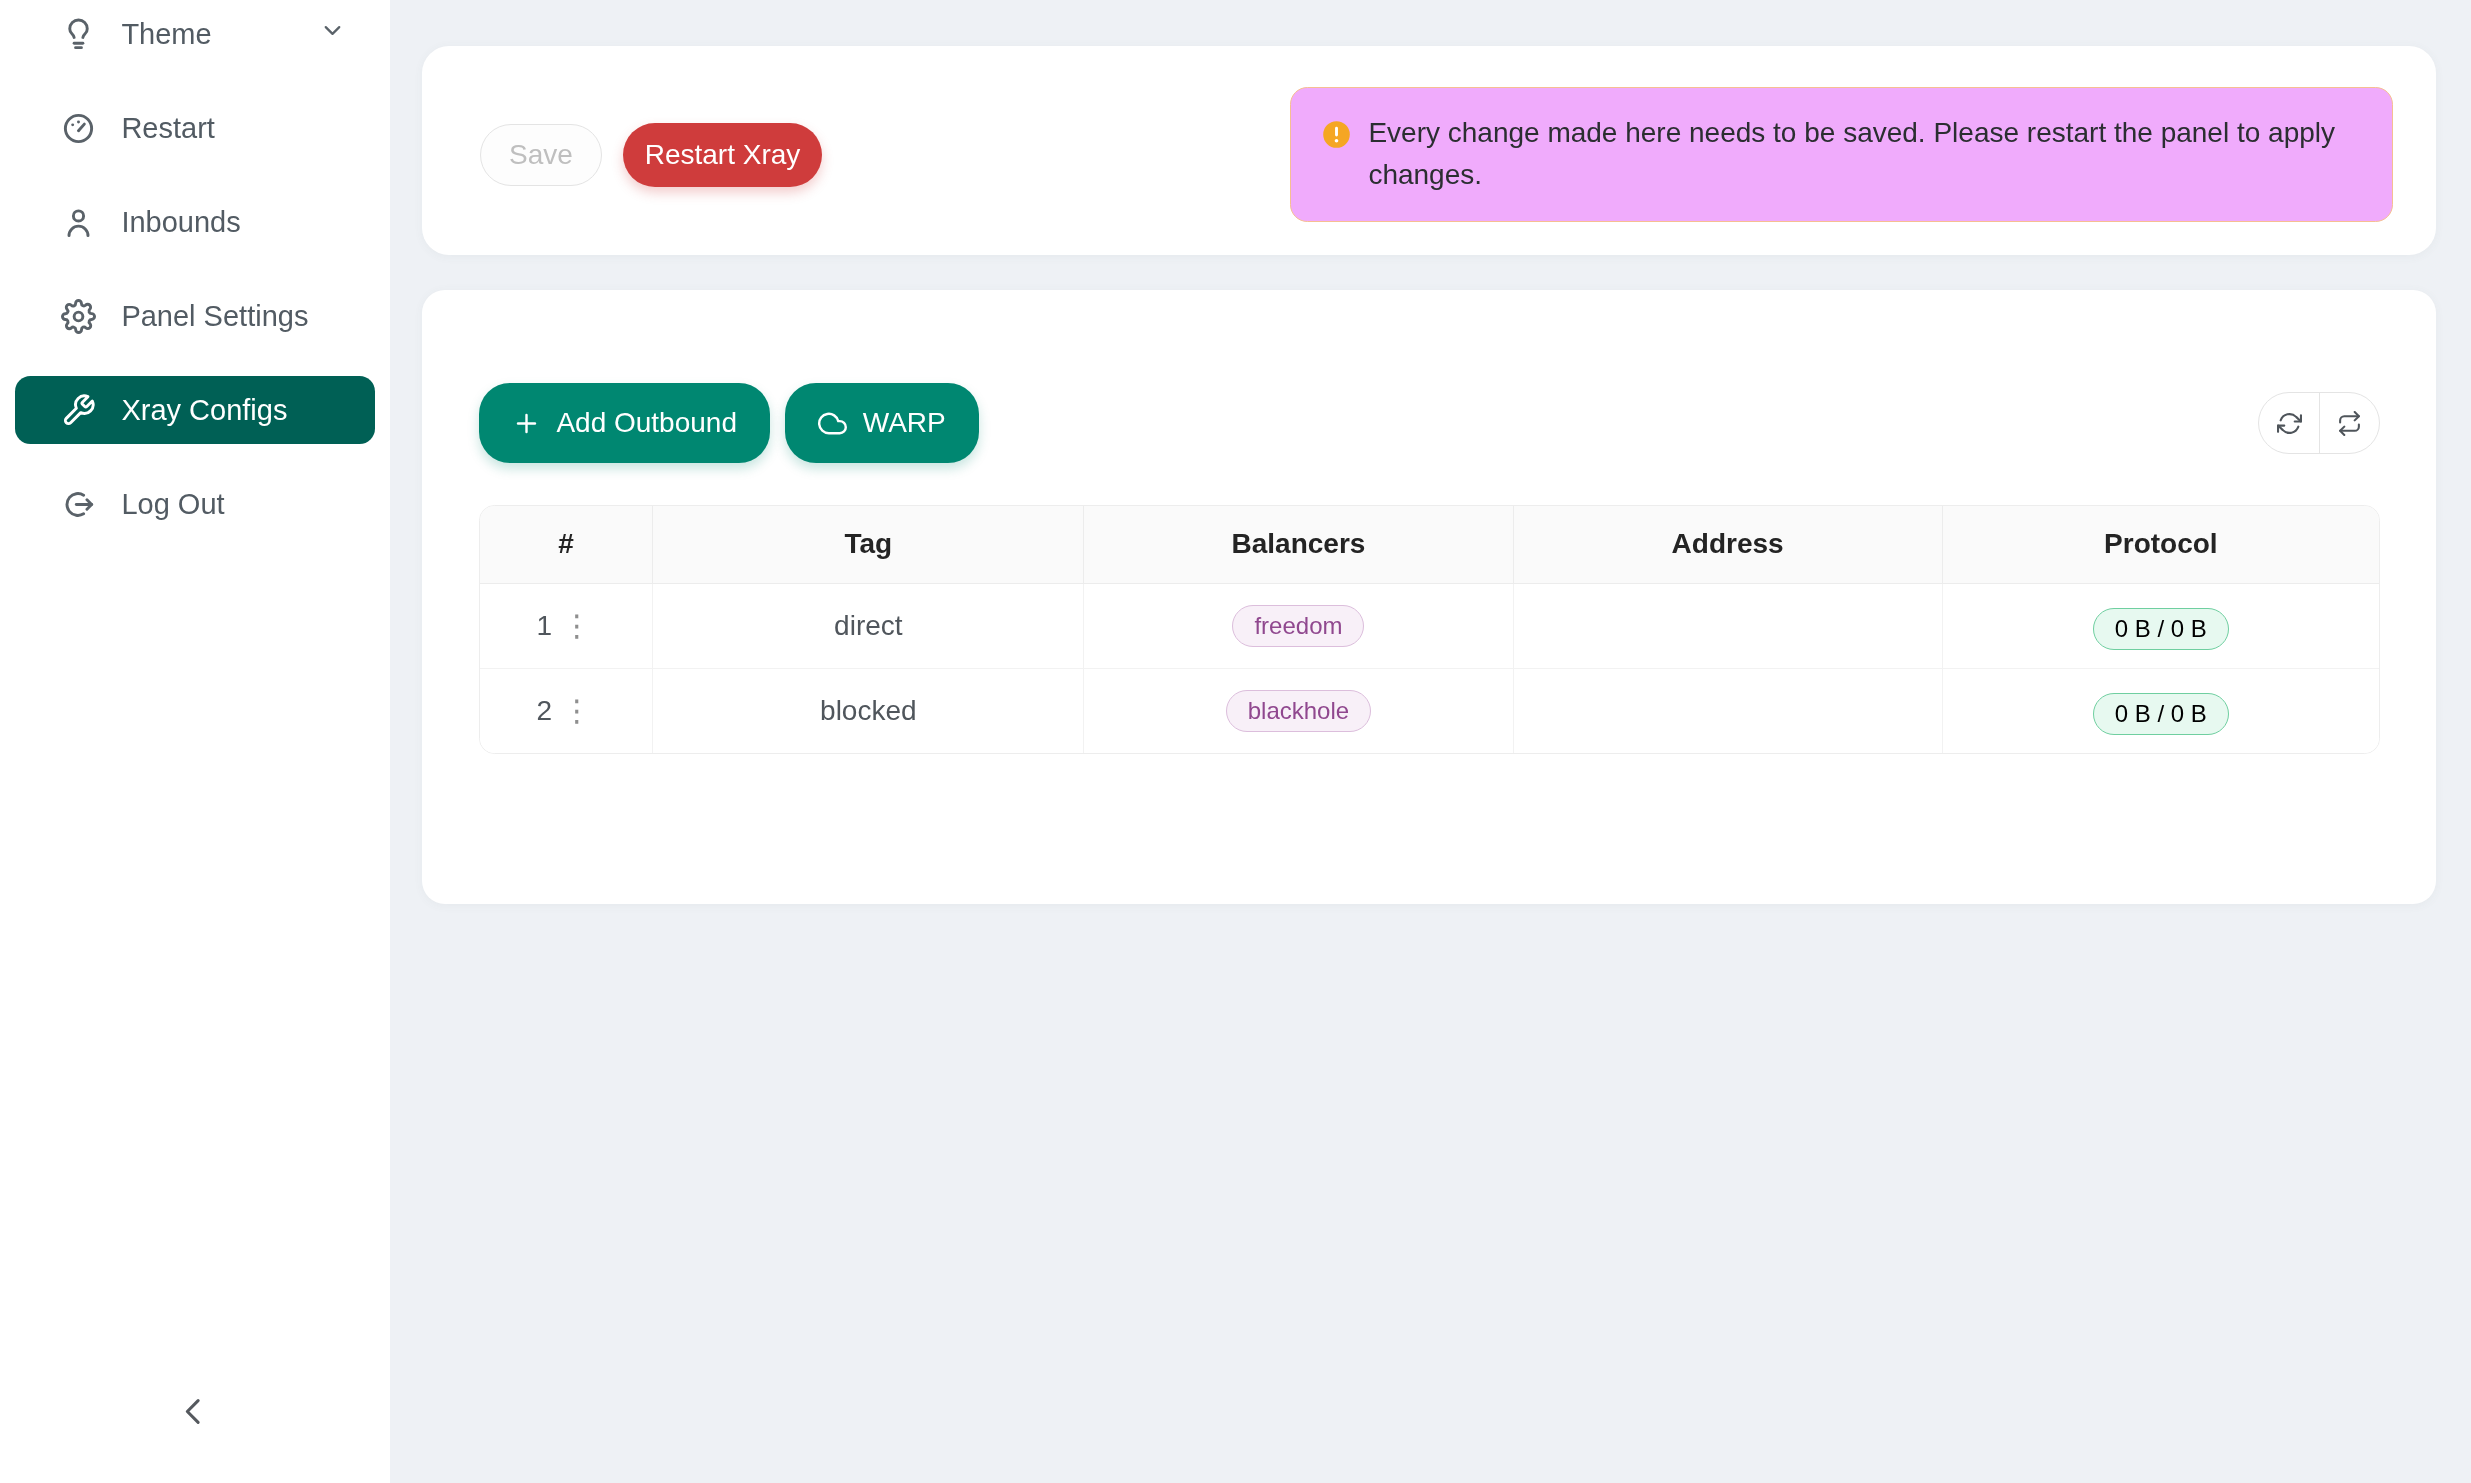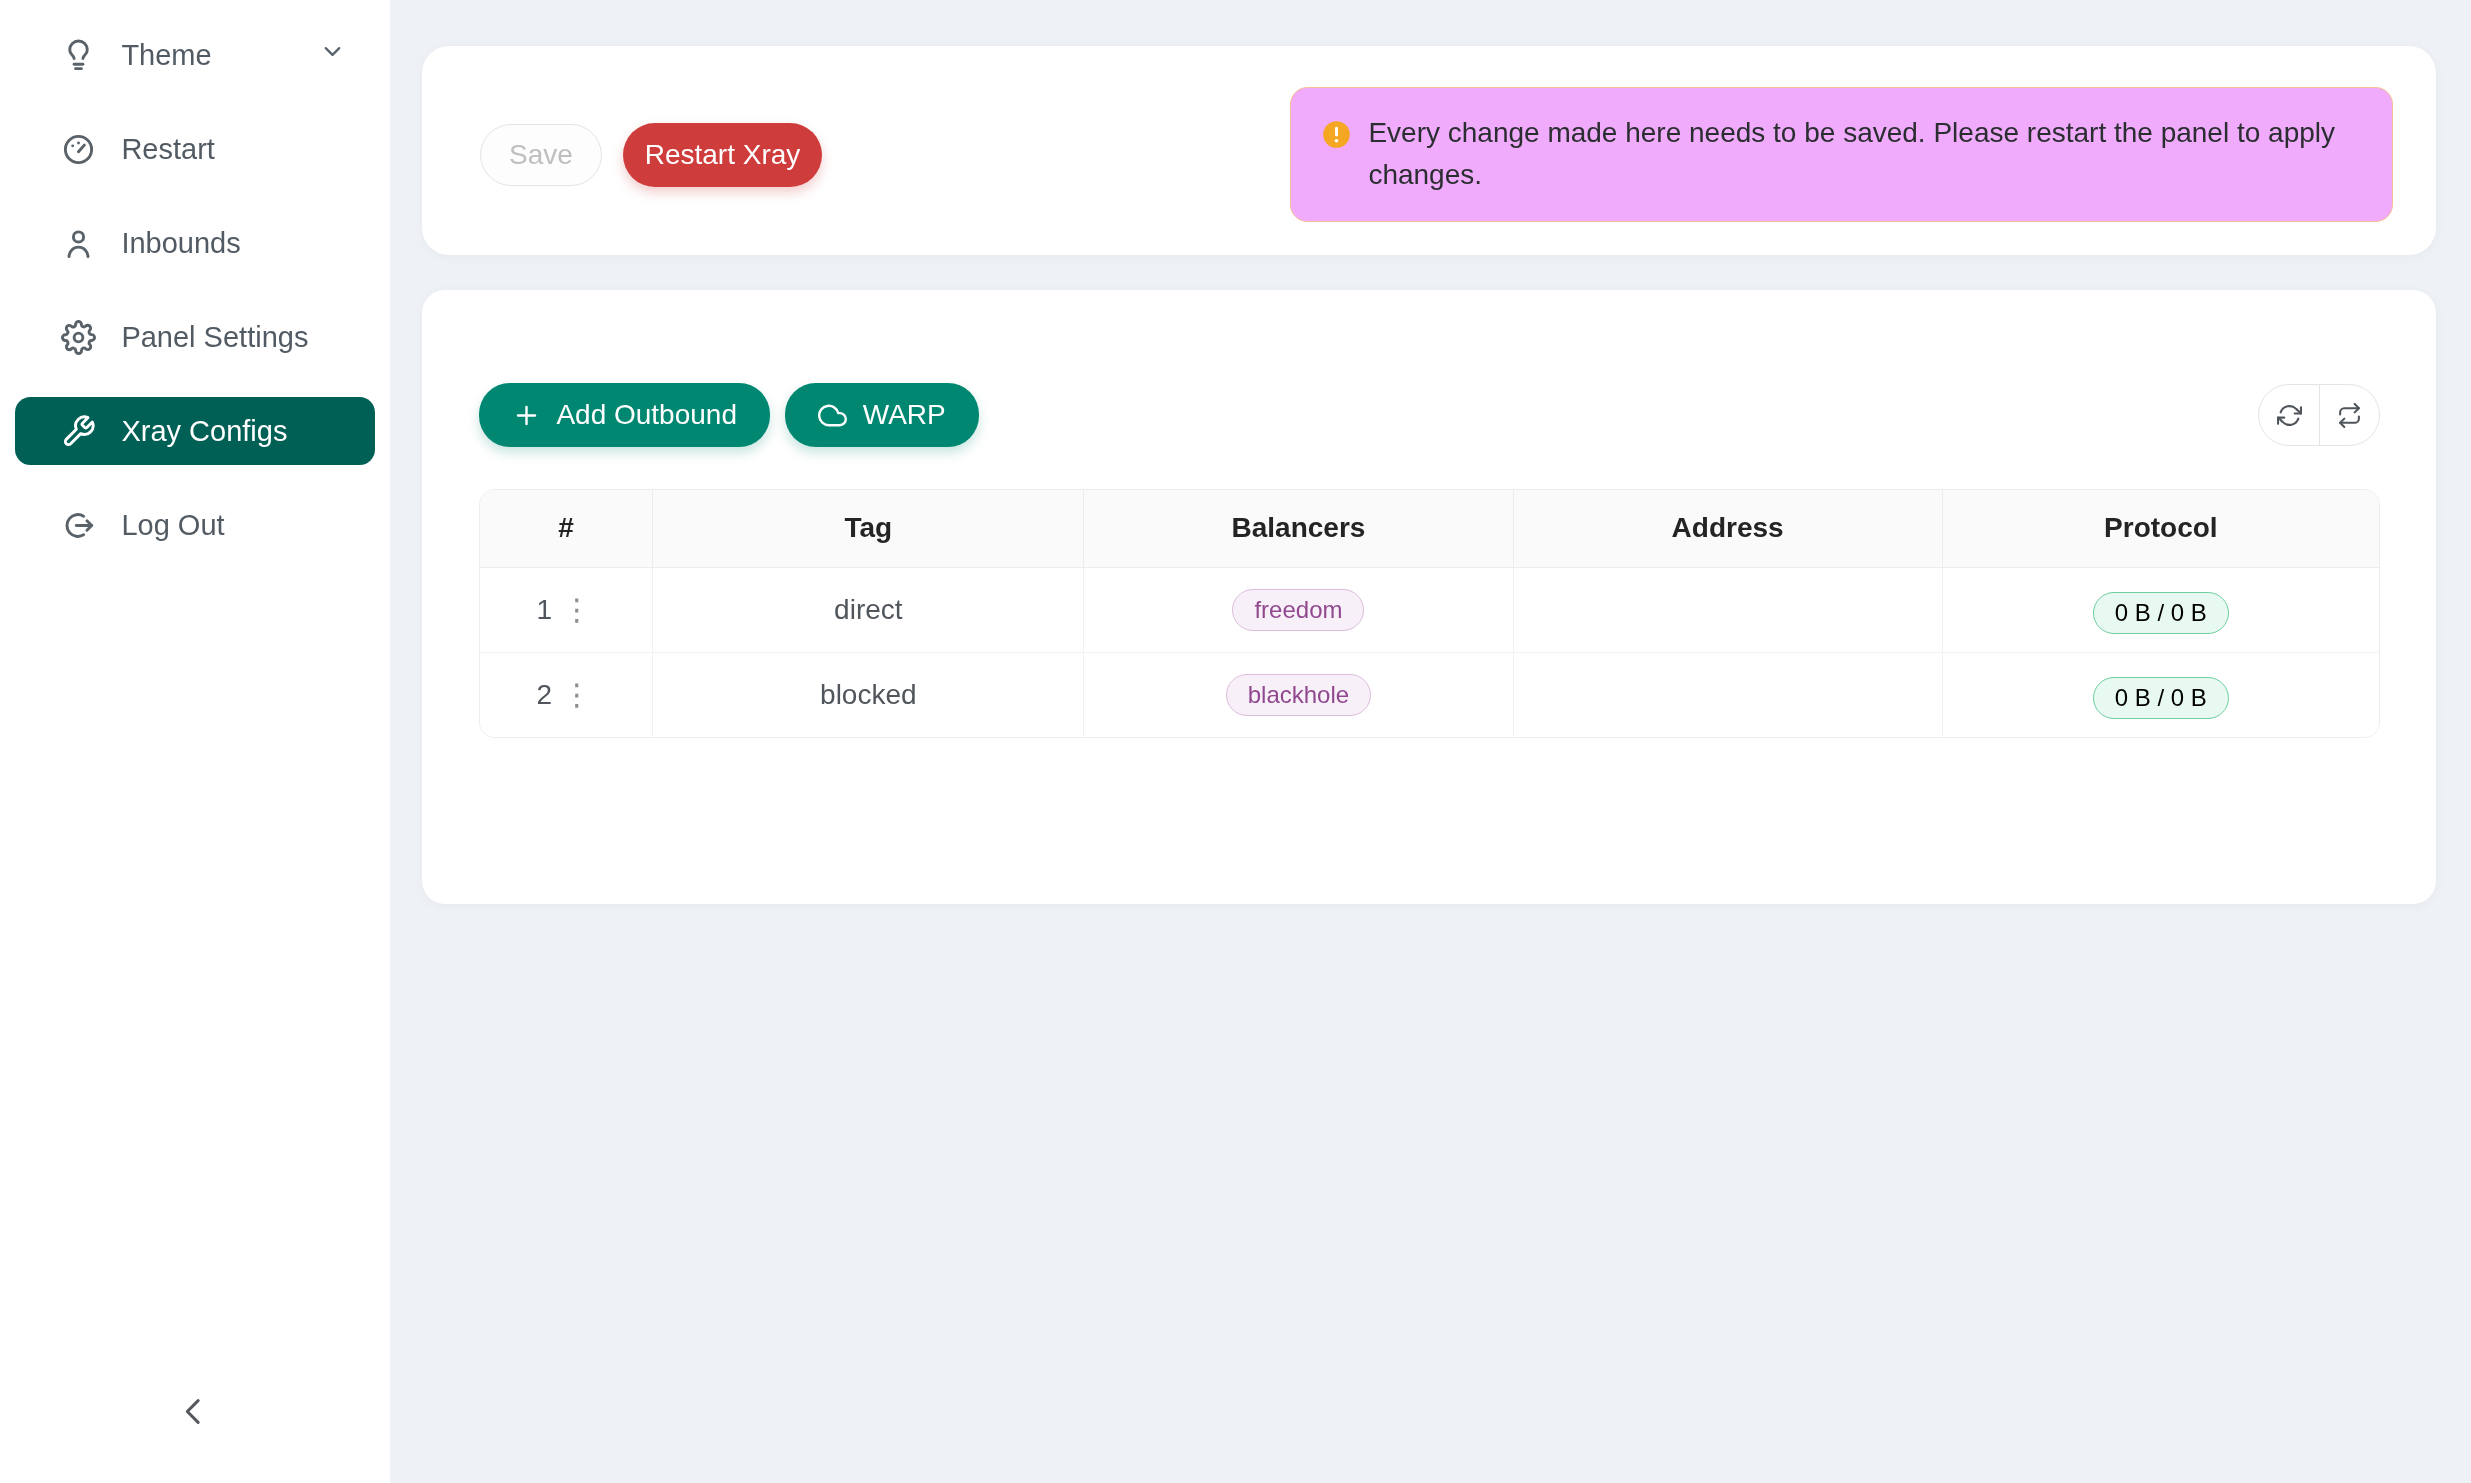--- a/index.html
+++ b/index.html
@@ -11,21 +11,20 @@
     overflow: hidden;
     display: flex;
   }
 
   
   .sidebar {
     width: 390px; height: 1483px;
     background: #ffffff;
     flex: 0 0 390px;
     position: relative;
-    padding-top: 21px;
   }
   .side-item {
     height: 68px;
     margin: 0 15.4px 26px 15.4px;
     border-radius: 15.4px;
     display: flex; align-items: center;
     padding: 0 29px 0 46px;
     color: #525b63;
     font-size: 29px;
     cursor: pointer;
@@ -125,21 +124,21 @@
     position: absolute; left: 0; right: 0; bottom: -1.9px;
     height: 4.8px; border-radius: 2.9px;
     background: #008771;
   }
 
   .actions-row {
     margin: 33px 56px 0 57px;
     display: flex; align-items: center;
   }
   .btn-teal {
-    height: 64px;
+    height: 80px;
     background: #008771; color: #ffffff;
     padding: 0 33px;
     border-radius: 31px;
     box-shadow: 0 5.8px 11.6px rgba(0,135,113,0.22);
     gap: 15.4px;
   }
   .btn-teal svg { width: 29px; height: 29px; stroke: #ffffff; }
   .btn-warp { margin-left: 15.4px; }
   .icon-group {
     margin-left: auto;

